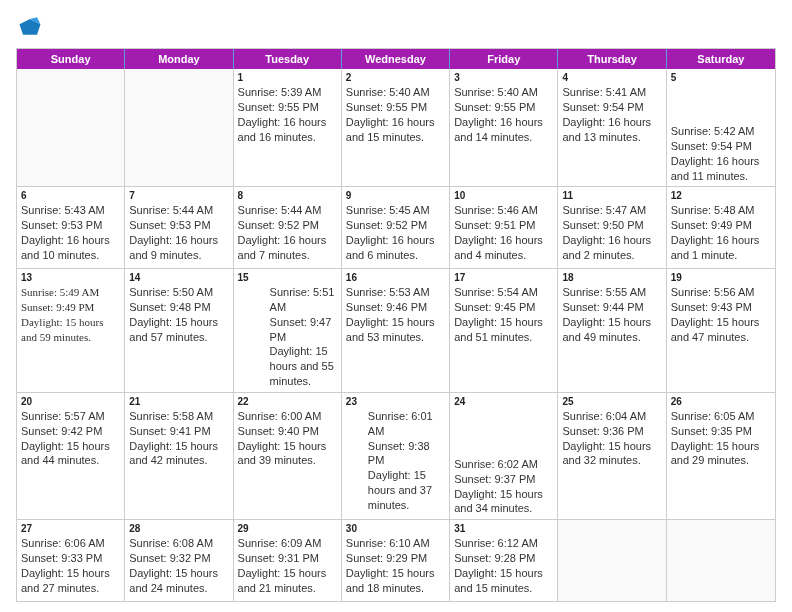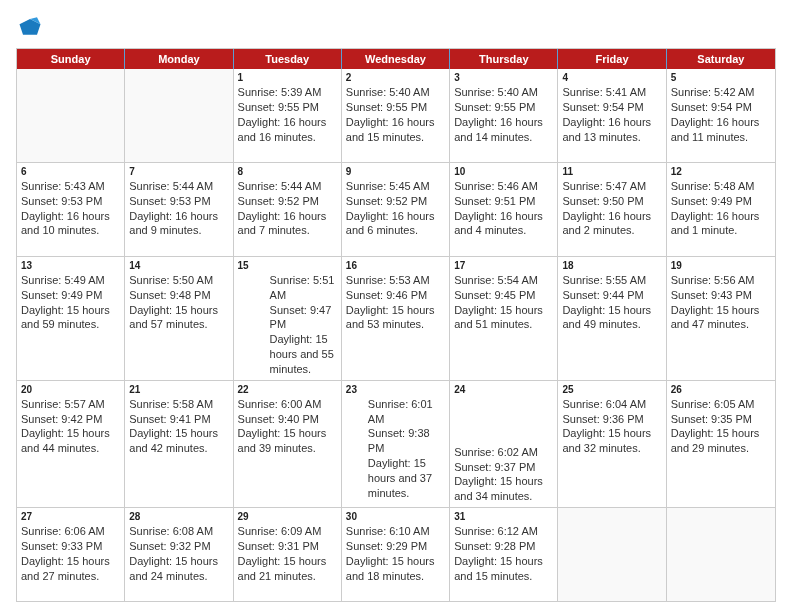--- a/index.html
+++ b/index.html
@@ -62,21 +62,21 @@
     }
     .calendar {
       flex: 1;
       display: flex;
       flex-direction: column;
       border: 1px solid #ccc;
     }
     .cal-header-row {
       display: grid;
       grid-template-columns: repeat(7, 1fr);
-      background: #b91c1c;
+      background: #a21caf;
     }
     .cal-header-cell {
       color: #fff;
       font-size: 11px;
       font-weight: bold;
       text-align: center;
       padding: 4px 2px;
       border-right: 1px solid #5a9fd4;
     }
     .cal-header-cell:last-child { border-right: none; }
@@ -136,22 +136,22 @@
       <div class="location"></div>
     </div>
   </div>
 
   <div class="calendar">
     <div class="cal-header-row">
     <div class="cal-header-cell">Sunday</div>
         <div class="cal-header-cell">Monday</div>
         <div class="cal-header-cell">Tuesday</div>
         <div class="cal-header-cell">Wednesday</div>
+        <div class="cal-header-cell">Friday</div>
         <div class="cal-header-cell">Thursday</div>
-        <div class="cal-header-cell">Friday</div>
         <div class="cal-header-cell">Saturday</div>
       </div>
     <div class="cal-body">
     <div class="cal-row">
           <div class="cal-cell empty"></div>
           <div class="cal-cell empty"></div>
           <div class="cal-cell">
             <div class="day-num">1</div>
             <div class="cell-text" style="white-space: pre-line;">Sunrise: 5:39 AM
 Sunset: 9:55 PM
@@ -170,21 +170,21 @@
 Daylight: 16 hours and 14 minutes.</div>
           </div>
           <div class="cal-cell">
             <div class="day-num">4</div>
             <div class="cell-text" style="white-space: pre-line;">Sunrise: 5:41 AM
 Sunset: 9:54 PM
 Daylight: 16 hours and 13 minutes.</div>
           </div>
           <div class="cal-cell">
             <div class="day-num">5</div>
-            <div class="cell-text" style="white-space: pre-line;">Sunrise: 5:42 AM
+            <div class="cell-text" style="white-space: pre-line; margin-top: 39px;">Sunrise: 5:42 AM
 Sunset: 9:54 PM
 Daylight: 16 hours and 11 minutes.</div>
           </div>
         </div>
         <div class="cal-row">
           <div class="cal-cell">
             <div class="day-num">6</div>
             <div class="cell-text" style="white-space: pre-line;">Sunrise: 5:43 AM
 Sunset: 9:53 PM
 Daylight: 16 hours and 10 minutes.</div>
@@ -222,21 +222,21 @@
           <div class="cal-cell">
             <div class="day-num">12</div>
             <div class="cell-text" style="white-space: pre-line;">Sunrise: 5:48 AM
 Sunset: 9:49 PM
 Daylight: 16 hours and 1 minute.</div>
           </div>
         </div>
         <div class="cal-row">
           <div class="cal-cell">
             <div class="day-num">13</div>
-            <div class="cell-text" style="white-space: pre-line;">Sunrise: 5:49 AM
+            <div class="cell-text" style="white-space: pre-line; font-family: Liberation Serif, serif;">Sunrise: 5:49 AM
 Sunset: 9:49 PM
 Daylight: 15 hours and 59 minutes.</div>
           </div>
           <div class="cal-cell">
             <div class="day-num">14</div>
             <div class="cell-text" style="white-space: pre-line;">Sunrise: 5:50 AM
 Sunset: 9:48 PM
 Daylight: 15 hours and 57 minutes.</div>
           </div>
           <div class="cal-cell">

